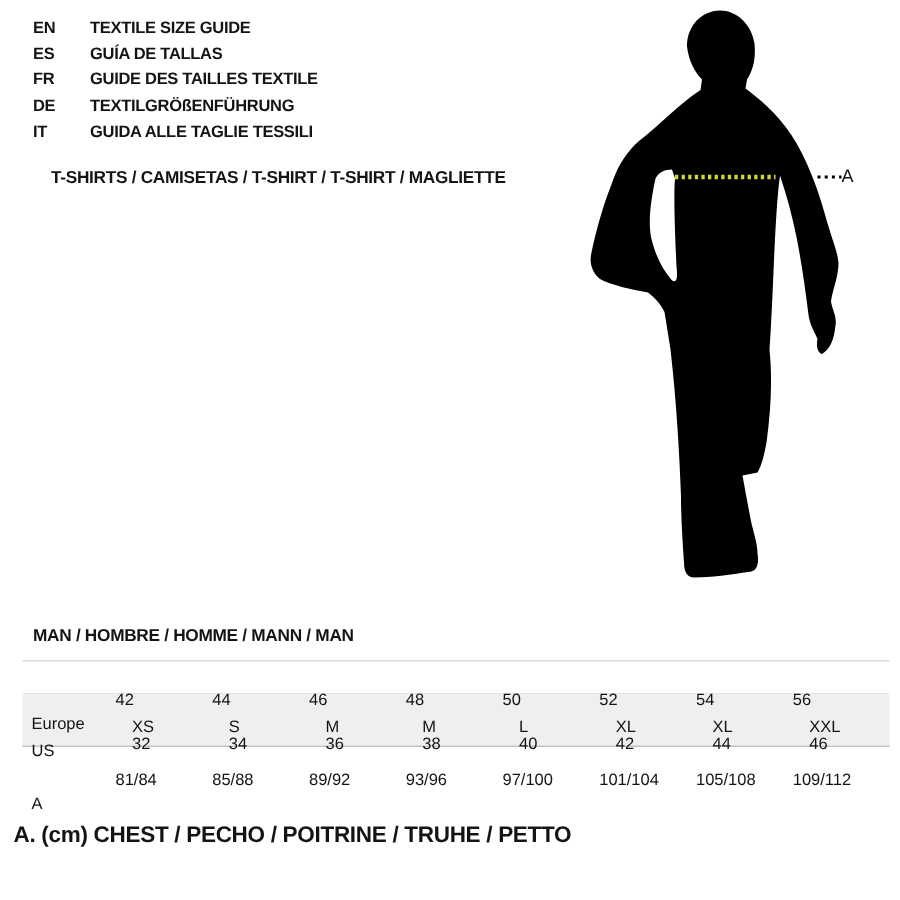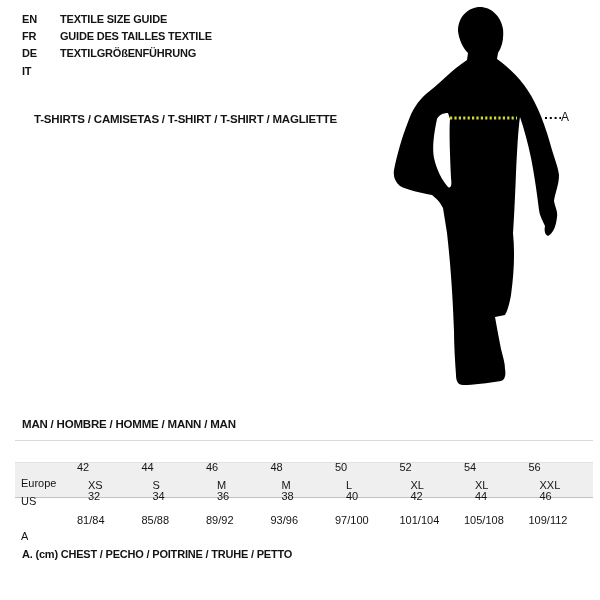--- a/index.html
+++ b/index.html
@@ -34,40 +34,45 @@
   .table-header{background:#c9c9c9;height:16px;line-height:16px;padding-left:6px;
     font-size:11px;color:#1e1e1e;letter-spacing:-0.1px;}
   .t-row{display:grid;grid-template-columns:62px repeat(8,1fr);height:17px;align-items:center;font-size:11px;}
   .t-row.row-0{border-bottom:1px solid #e2e2e2;}
   .t-row.row-1,.t-row.row-2{background:#efefef;gap:11px;}
   .t-row.row-3{border-top:1px solid #c2c2c2;}
   .t-label{padding-left:6px;text-align:left;margin-top:32px;}
   .t-cell{text-align:left;}
 
   
-  .footnote{left:22px;top:548px;font-size:11px;font-weight:bold;letter-spacing:-0.2px;white-space:nowrap;}
+  .footnote{left:9px;top:548px;font-size:15px;font-weight:bold;letter-spacing:-0.2px;white-space:nowrap;}
 </style>
 </head>
 <body>
 
 <div class="abs lang-block" id="lang-block">
     <div class="lang-row">
       <span class="lang-code">EN</span>
       <span class="lang-label">TEXTILE SIZE GUIDE</span>
+    </div>
+    <div class="lang-row">
+      <span class="lang-code">ES</span>
+      <span class="lang-label">GUÍA DE TALLAS</span>
     </div>
     <div class="lang-row">
       <span class="lang-code">FR</span>
       <span class="lang-label">GUIDE DES TAILLES TEXTILE</span>
     </div>
     <div class="lang-row">
       <span class="lang-code">DE</span>
       <span class="lang-label">TEXTILGRÖßENFÜHRUNG</span>
     </div>
     <div class="lang-row">
       <span class="lang-code">IT</span>
+      <span class="lang-label">GUIDA ALLE TAGLIE TESSILI</span>
     </div>
   </div>
 
 <div class="abs category-block" id="category-block">
     <div class="category-line">T-SHIRTS / CAMISETAS / T-SHIRT / T-SHIRT / MAGLIETTE</div>
   </div>
 
 <svg class="abs figure-svg" viewBox="0 0 180 392" aria-hidden="true">
   <path fill="#000000" d="
     M 87 4

